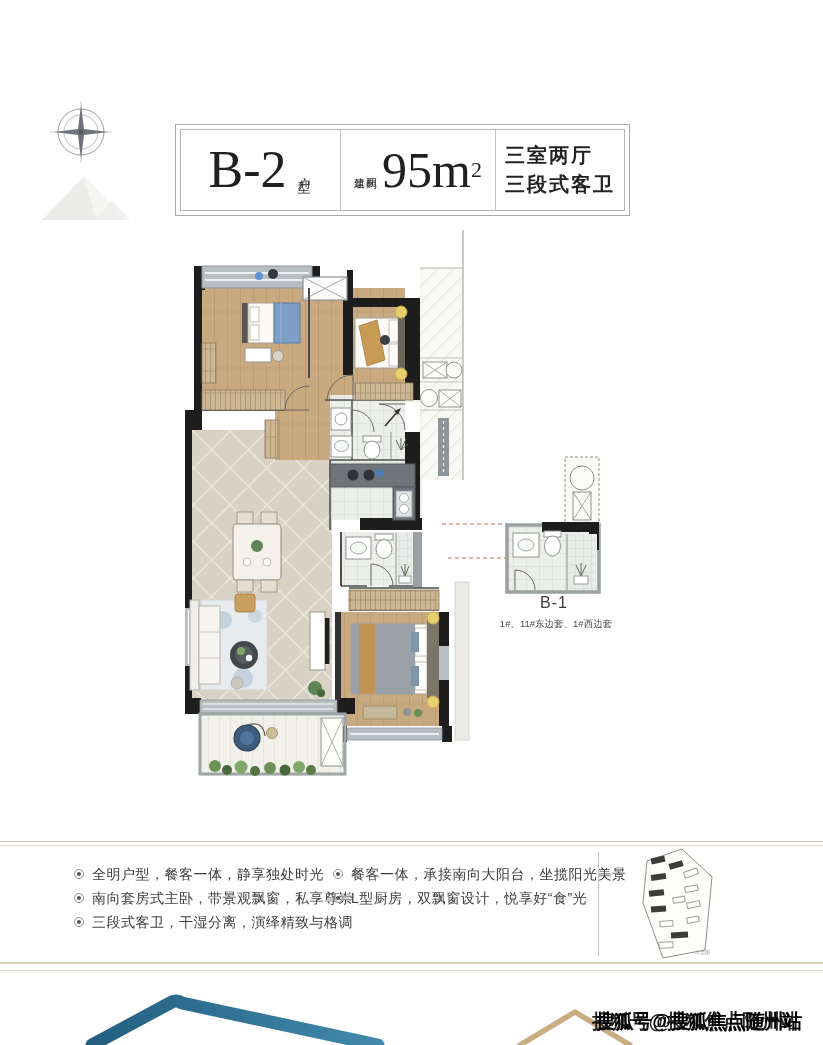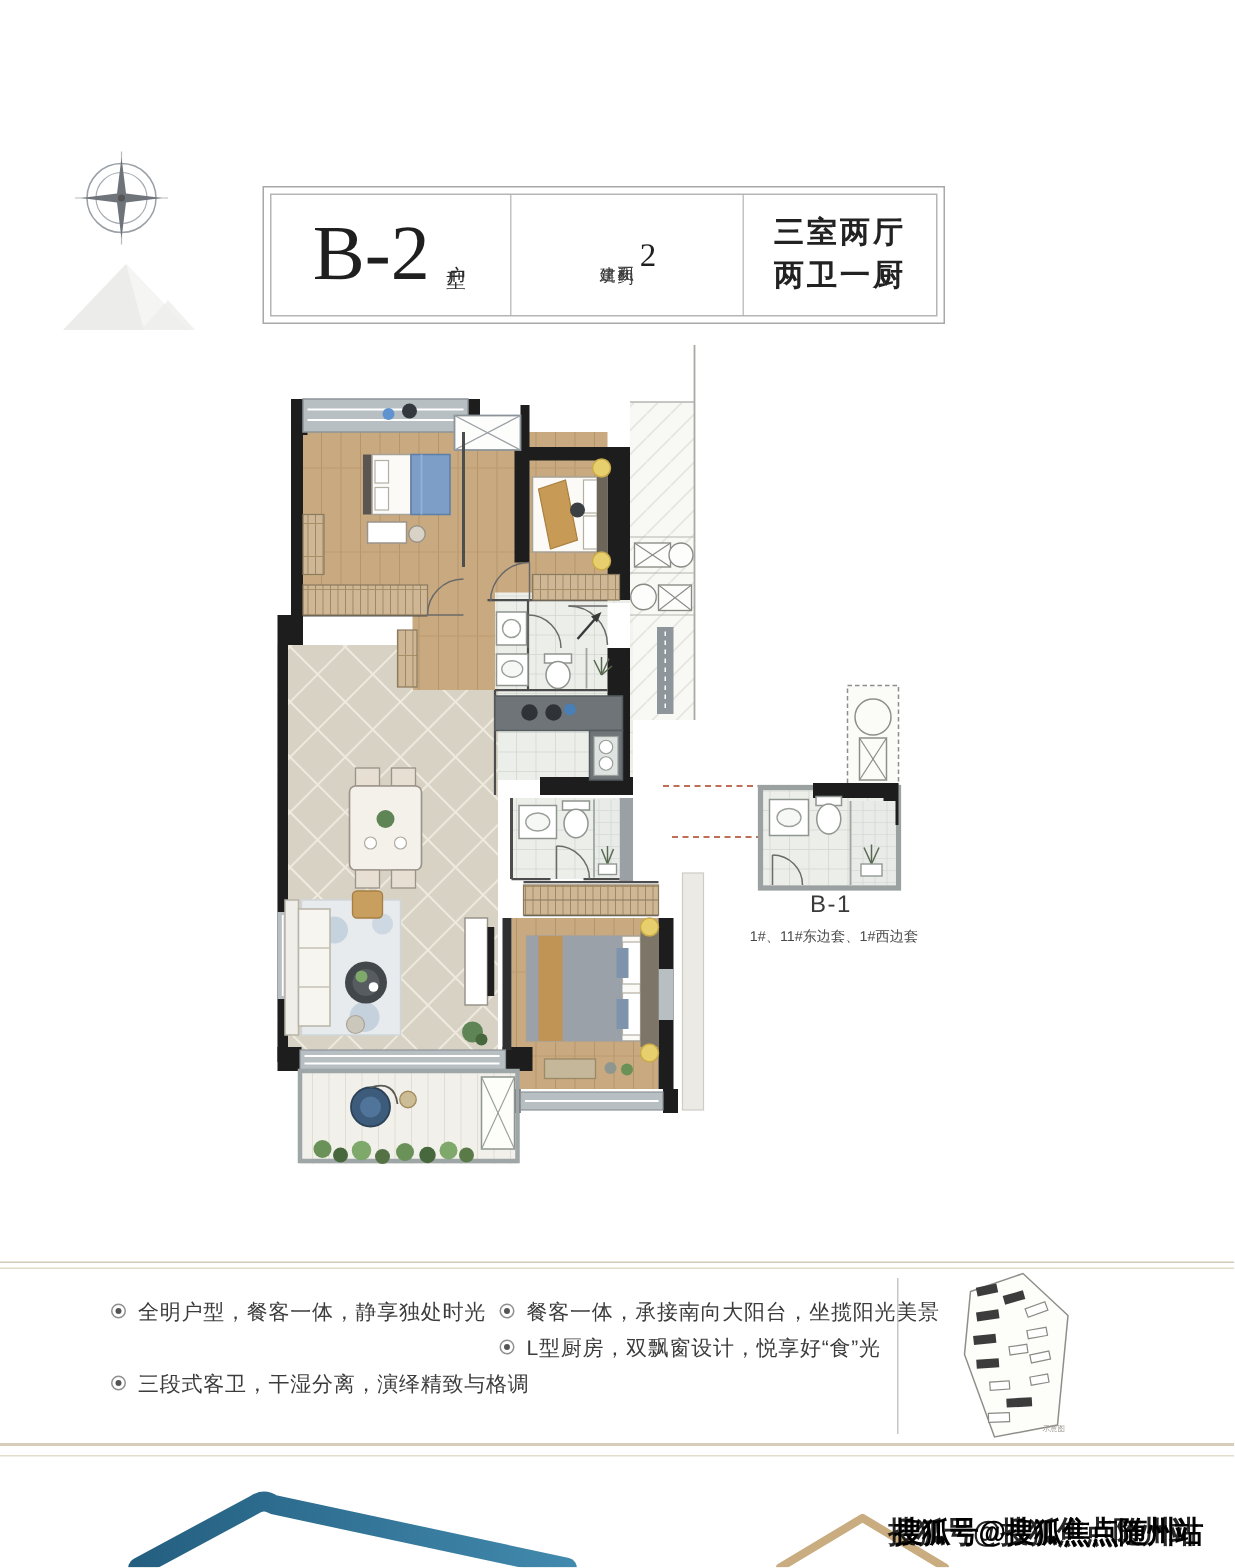--- a/index.html
+++ b/index.html
@@ -60,26 +60,27 @@
     <div class="title-inner">
       <div class="tcell tcell1">
         <span class="unit-code">B-2</span>
         <span class="vert unit-type">户型</span>
       </div>
       <div class="tcell tcell2">
         <span class="area-cols">
           <span class="area-col">建筑</span>
           <span class="area-col">面积约</span>
         </span>
+        <span class="area-val">95m</span>
           <span class="area-sup">2</span>
       </div>
       <div class="tcell tcell3">
         <div class="rooms">
           <div>三室两厅</div>
-          <div>两卫一厨</div>
+          <div>三段式客卫</div>
         </div>
       </div>
     </div>
   </div>
 
   <svg class="abs" style="left:175px;top:228px" width="450" height="560" viewBox="0 0 450 560">
     <defs>
       <pattern id="wood" width="13" height="56" patternUnits="userSpaceOnUse">
         <rect width="13" height="56" fill="#c9aa80"></rect>
         <line x1="0" y1="0" x2="0" y2="56" stroke="#b18f63" stroke-width="1"></line>
@@ -393,20 +394,24 @@
       <text x="381" y="399" text-anchor="middle" font-size="9.5" fill="#4a4a4a" font-family="Liberation Sans, sans-serif">1#、11#东边套、1#西边套</text>
     </g>
   </svg>
 
   <div class="abs hairline" style="top:841px"></div>
 
   <div class="abs feat" style="left:74px;top:866px">
     <span class="bullet"></span>
     <span class="ftext">全明户型，餐客一体，静享独处时光</span>
   </div>
+  <div class="abs feat" style="left:74px;top:890px">
+    <span class="bullet"></span>
+    <span class="ftext">南向套房式主卧，带景观飘窗，私享尊崇</span>
+  </div>
   <div class="abs feat" style="left:333px;top:866px">
     <span class="bullet"></span>
     <span class="ftext">餐客一体，承接南向大阳台，坐揽阳光美景</span>
   </div>
   <div class="abs feat" style="left:74px;top:914px">
     <span class="bullet"></span>
     <span class="ftext">三段式客卫，干湿分离，演绎精致与格调</span>
   </div>
   <div class="abs feat" style="left:333px;top:890px">
     <span class="bullet"></span>

